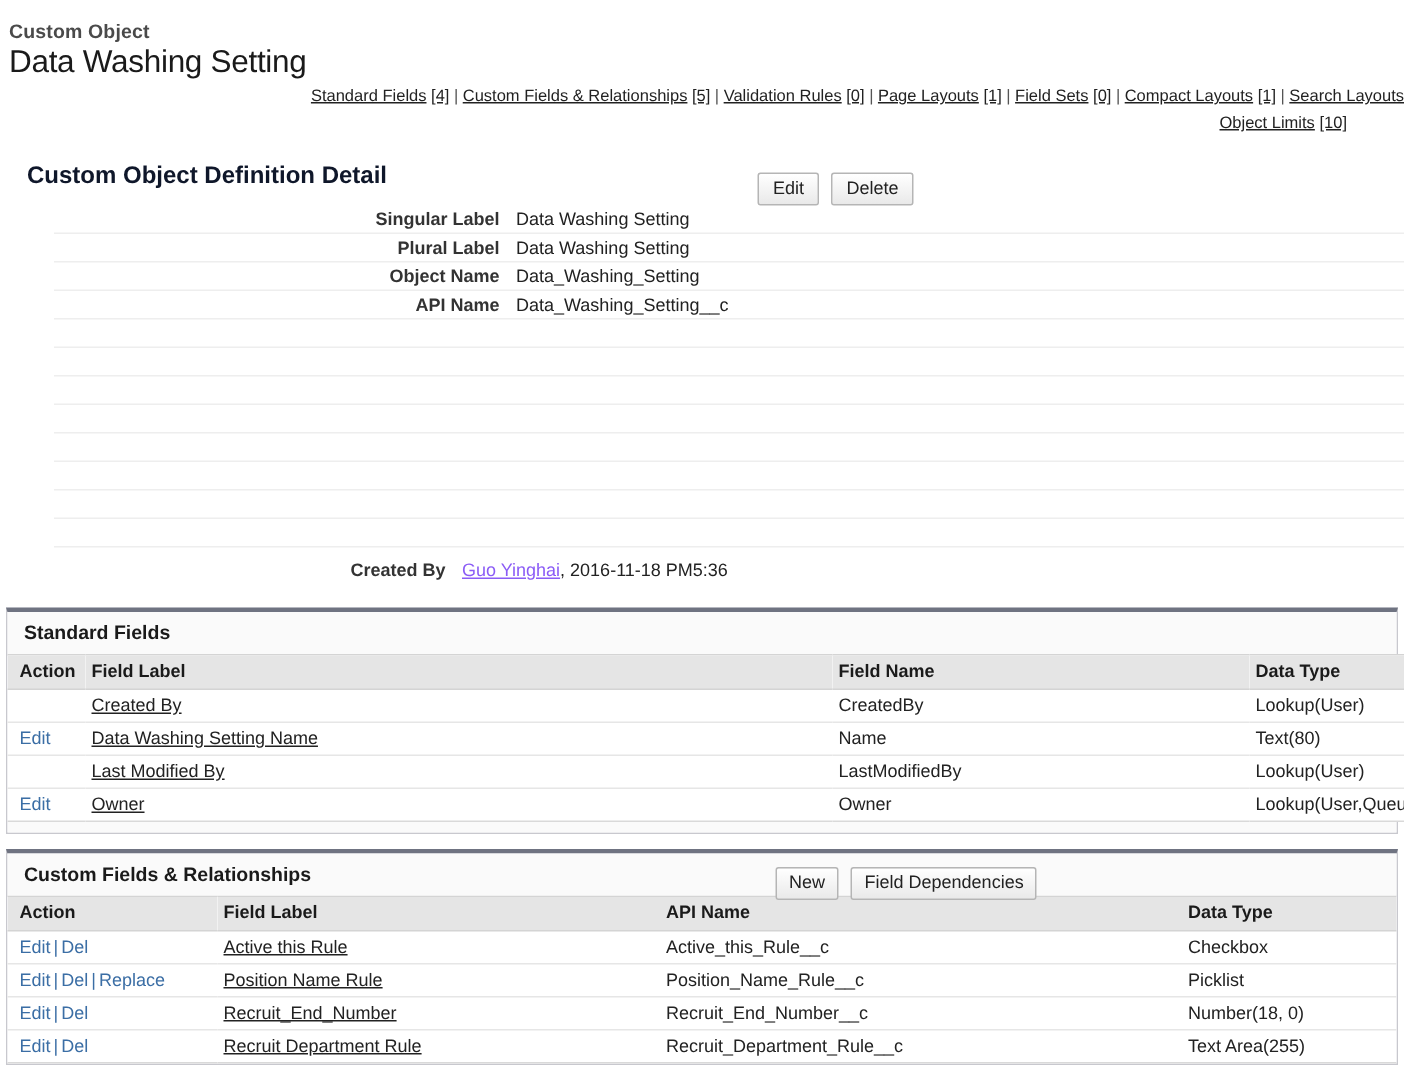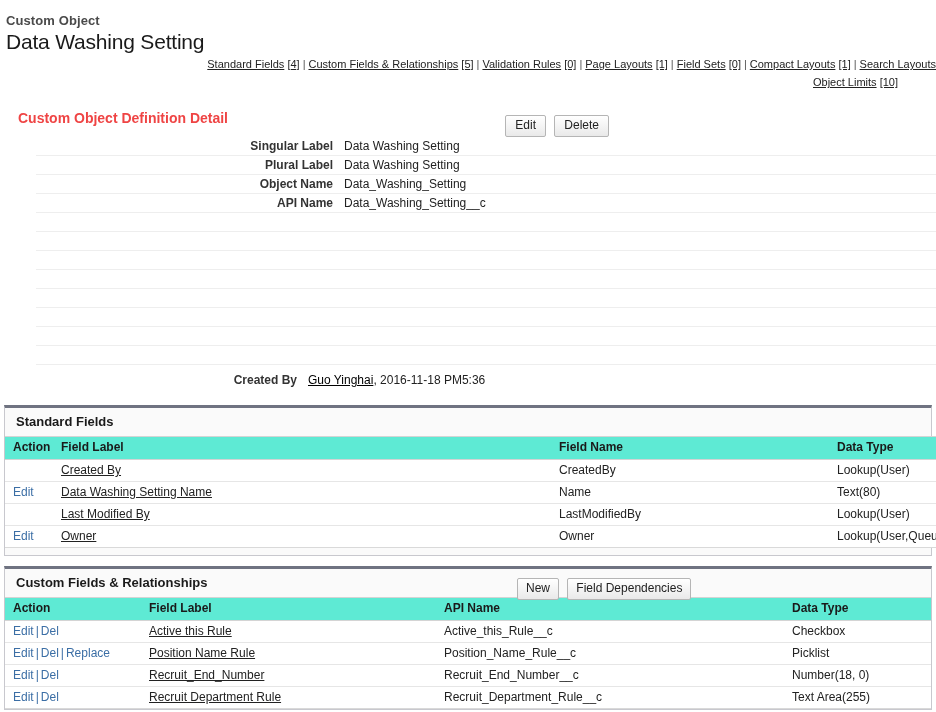--- a/index.html
+++ b/index.html
@@ -57,23 +57,23 @@
   .nav-sep { color: #555; padding: 0 3px; }
 
   
   .detail-block { margin-top: 16px; position: relative; }
   .detail-head {
     position: relative;
     height: 30px;
     padding-left: 18px;
   }
   .detail-head-title {
-    font-size: 14px;
-    font-weight: bold;
-    color: #ef4444;
+    font-size: 16px;
+    font-weight: bold;
+    color: #0f172a;
     line-height: 22px;
   }
   .detail-buttons {
     position: absolute;
     right: 322px;
     top: 8px;
   }
   .btn {
     display: inline-block;
     border: 1px solid #b5b5b5;
@@ -107,21 +107,21 @@
     line-height: 18px;
   }
   .drow .dvalue {
     color: #222222;
     font-size: 12px;
     line-height: 18px;
     padding-left: 2px;
   }
   .drow.created-row { height: 22px; border-bottom: none; margin-top: 4px; }
   .link-underline {
-    color: #000000;
+    color: #8b5cf6;
     text-decoration: underline;
     cursor: pointer;
   }
 
   
   .section {
     margin: 0 4px;
     border: 1px solid #c8c8ce;
     border-top: 3px solid #6f7381;
     background: #fafafa;
@@ -153,21 +153,21 @@
     width: 100%;
     border-collapse: collapse;
     background: #ffffff;
     table-layout: fixed;
   }
   table.list thead th {
     text-align: left;
     font-size: 12px;
     font-weight: bold;
     color: #1a1a1a;
-    background: #5eead4;
+    background: #e5e5e5;
     border-top: 1px solid #d4d4d4;
     border-bottom: 1px solid #d4d4d4;
     padding: 3px 4px 4px 4px;
     line-height: 15px;
     white-space: nowrap;
     overflow: hidden;
   }
   table.list tbody td {
     font-size: 12px;
     color: #222222;

